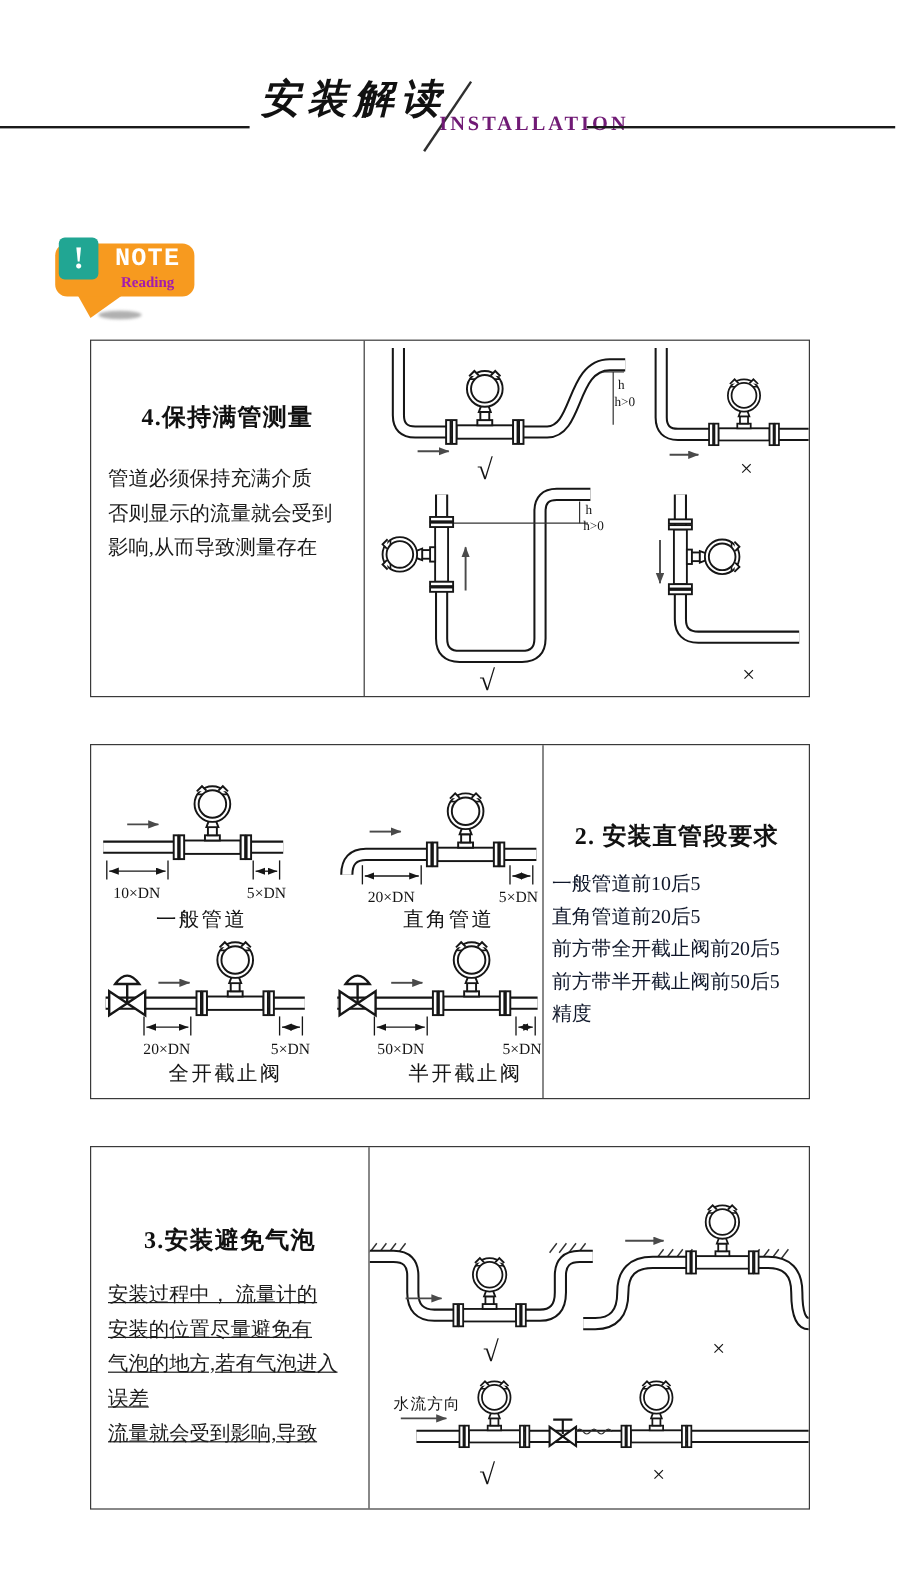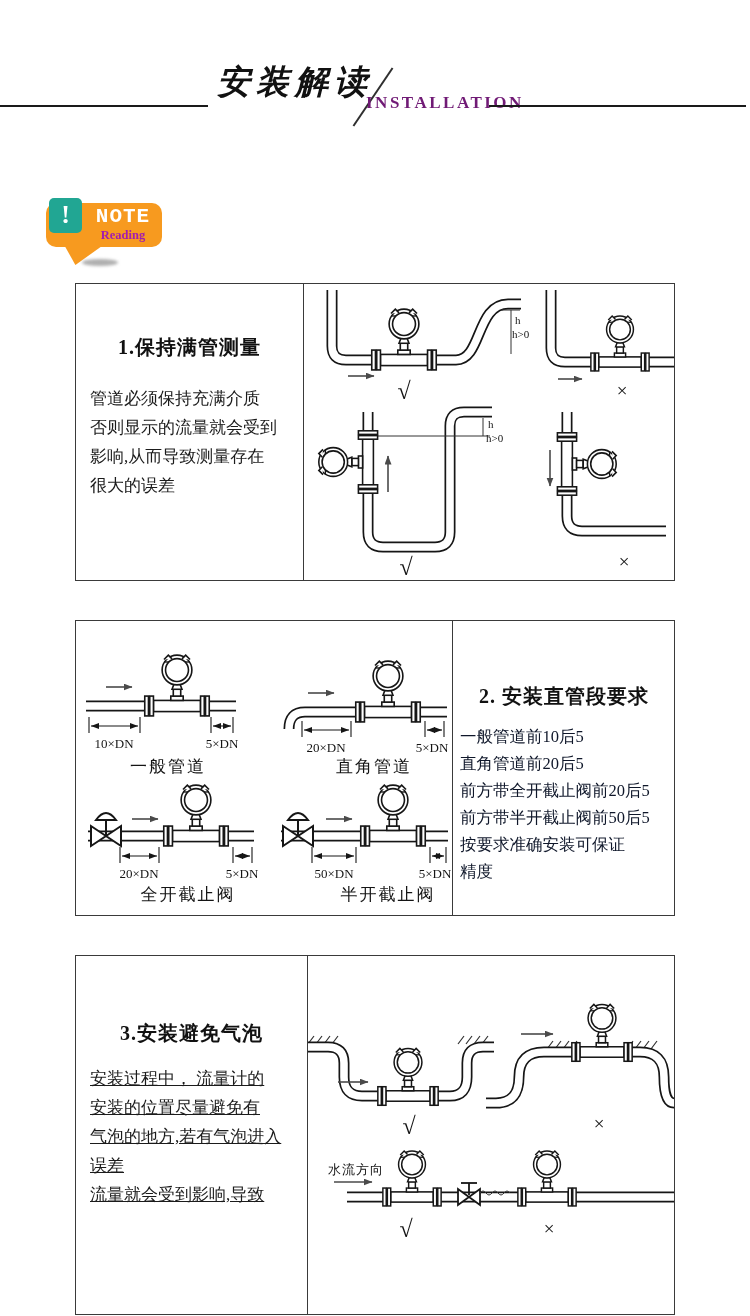--- a/index.html
+++ b/index.html
@@ -113,26 +113,25 @@
   <div class="hline" style="left:489px;top:105px;width:257px;"></div>
 
   <div class="note-tail"></div>
   <div class="note-shadow"></div>
   <div class="note-bubble"></div>
   <div class="note-sq">!</div>
   <div class="note-title">NOTE</div>
   <div class="note-sub">Reading</div>
 
   <div class="panel" style="top:283px;height:298px;">
-    <div class="cell-title" style="left:0;top:50px;width:227px;">1.保持满管测量</div>
+    <div class="cell-title" style="left:0;top:50px;width:227px;">4.保持满管测量</div>
     <div class="para" style="left:14px;top:100px;width:212px;">
       <div>管道必须保持充满介质</div>
       <div>否则显示的流量就会受到</div>
       <div>影响,从而导致测量存在</div>
-      <div>很大的误差</div>
     </div>
     <div class="artbox" style="left:227px;width:371px;">
       <svg width="370" height="295" viewBox="0 0 370 295">
 
         <g>
           <path class="po" d="M28,6 V62 Q28,76 42,76 H152 C178,76 172,20 204,20 H217"></path>
           <path class="pi" d="M28,6 V62 Q28,76 42,76 H152 C178,76 172,20 204,20 H217"></path>
           <line class="thin" x1="207" y1="26" x2="207" y2="70"></line>
           <line class="thin" x1="198" y1="26" x2="216" y2="26"></line>
           <text class="lbl" x="211" y="40">h</text>
@@ -264,27 +263,26 @@
         </g>
       </svg>
     </div>
     <div class="rcell" style="left:376px;width:224px;">
       <div class="cell-title" style="left:0;top:62px;width:222px;">2. 安装直管段要求</div>
       <div class="para2" style="left:7px;top:102px;width:214px;">
         <div>一般管道前10后5</div>
         <div>直角管道前20后5</div>
         <div>前方带全开截止阀前20后5</div>
         <div>前方带半开截止阀前50后5</div>
-        <div>按要求准确安装可保证</div>
         <div>精度</div>
       </div>
     </div>
   </div>
 
-  <div class="panel" style="top:955px;height:360px;">
+  <div class="panel" style="top:955px;height:303px;">
     <div class="cell-title" style="left:0;top:64px;width:231px;">3.安装避免气泡</div>
     <div class="para" style="left:14px;top:108px;width:214px;text-decoration:underline;">
       <div>安装过程中， 流量计的</div>
       <div>安装的位置尽量避免有</div>
       <div>气泡的地方,若有气泡进入</div>
       <div>误差</div>
       <div>流量就会受到影响,导致</div>
     </div>
     <div class="artbox" style="left:231px;width:367px;">
       <svg width="366" height="300" viewBox="0 0 366 300">

